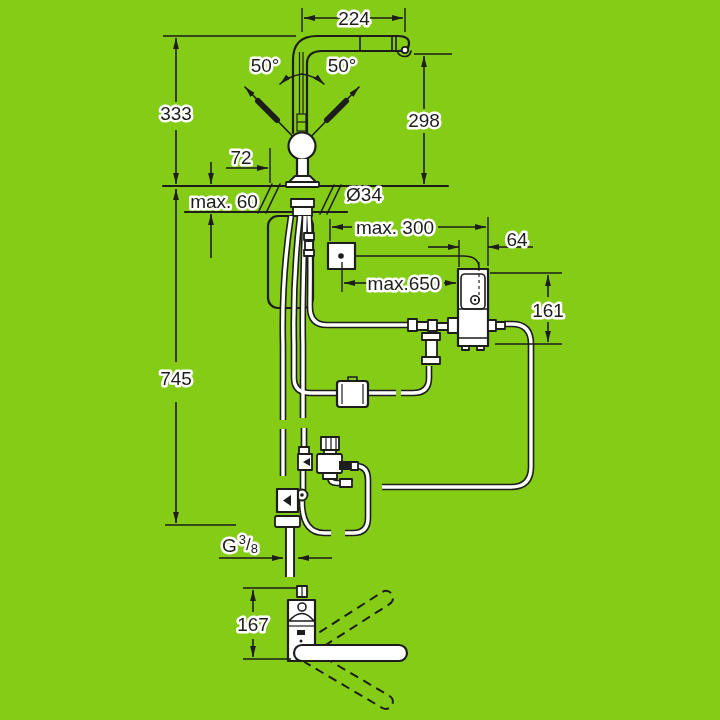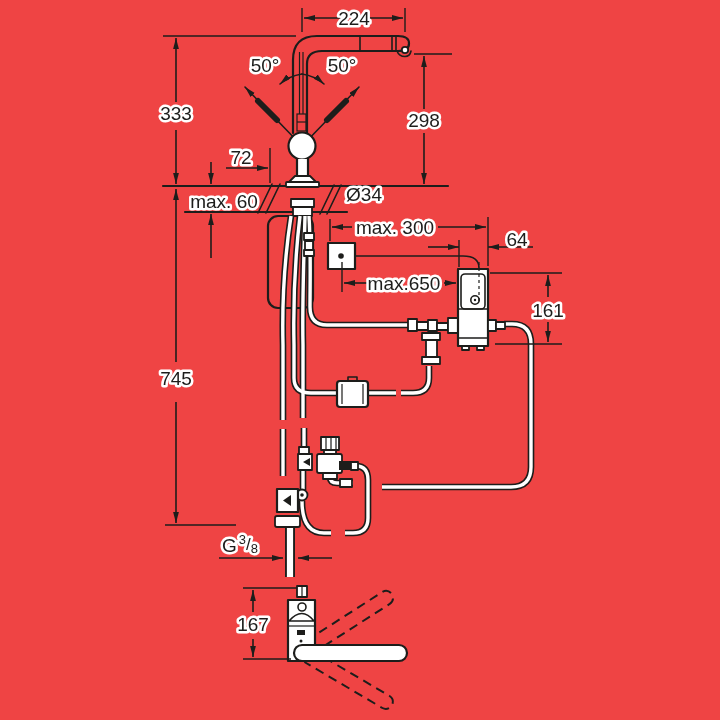--- a/index.html
+++ b/index.html
@@ -1,16 +1,16 @@
 <!DOCTYPE html>
 <html><head>
 <meta charset="utf-8">
 <style>
   html,body{margin:0;padding:0;background:#fff;}
-  .stage{width:720px;height:720px;background:#ef4444;position:relative;overflow:hidden;
+  .stage{width:720px;height:720px;background:#84cc16;position:relative;overflow:hidden;
          font-family:"Liberation Sans",sans-serif;}
   svg{display:block;}
   .o  {stroke:#1d1d1b;fill:none;stroke-width:2.2;stroke-linecap:round;stroke-linejoin:round;}
   .o16{stroke:#1d1d1b;fill:none;stroke-width:1.6;stroke-linecap:round;stroke-linejoin:round;}
   .o12{stroke:#1d1d1b;fill:none;stroke-width:1.2;}
   .wf {fill:#ffffff;stroke:#1d1d1b;stroke-width:1.8;stroke-linejoin:round;}
   .wf2{fill:#ffffff;stroke:#1d1d1b;stroke-width:2.2;stroke-linejoin:round;}
   .dk {fill:#1d1d1b;stroke:none;}
   .dim{stroke:#1d1d1b;stroke-width:1.6;fill:none;}
   .ext{stroke:#1d1d1b;stroke-width:1.4;fill:none;}

